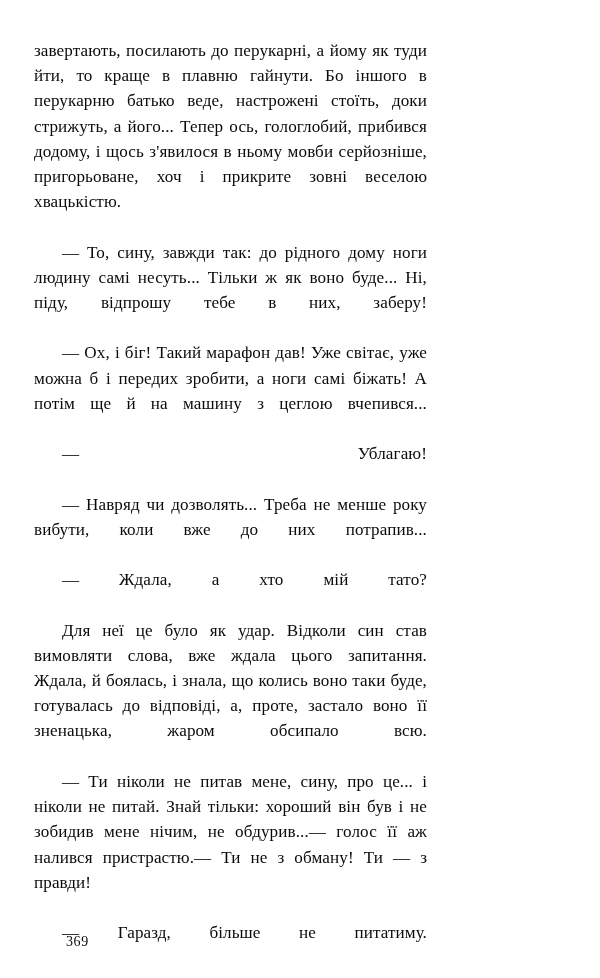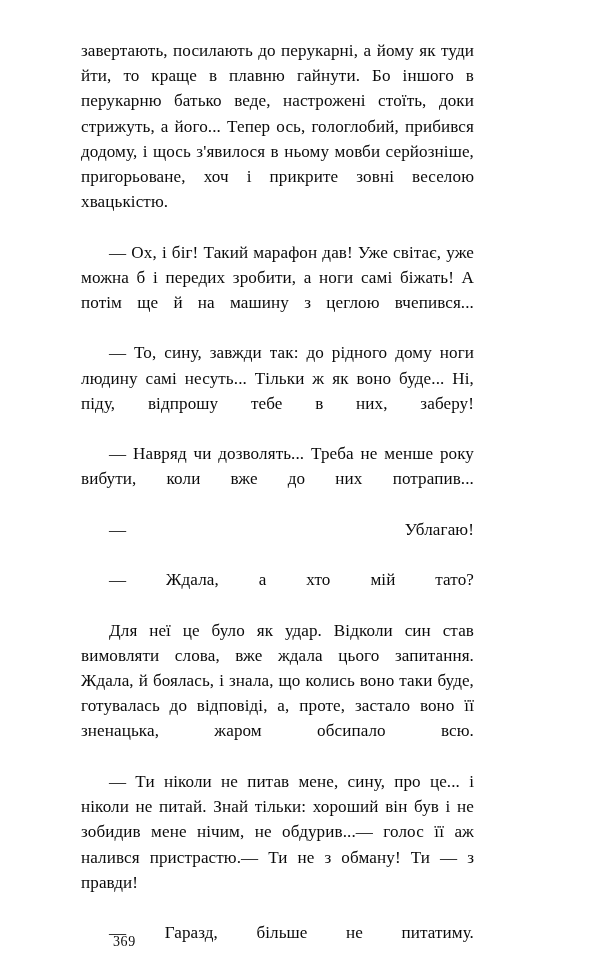--- a/index.html
+++ b/index.html
@@ -13,21 +13,20 @@
     font-family: "Liberation Serif", "DejaVu Serif", serif;
     color: #0a0a0a;
     overflow: hidden;
   }
   .page {
     position: relative;
     width: 476px;
     height: 978px;
     box-sizing: border-box;
     padding: 38px 49px 0 34px;
-    margin-left: 47px;
   }
   .text-block {
     font-size: 17.1px;
     line-height: 25.2px;
     text-align: justify;
     text-justify: inter-word;
     letter-spacing: 0.1px;
     word-spacing: 0.2px;
   }
   .para {
@@ -53,24 +52,24 @@
     font-family: "Liberation Serif", "DejaVu Serif", serif;
   }
 </style>
 </head>
 <body>
 
 <div class="page">
 
   <div class="text-block">
     <p class="para noindent">завертають, посилають до перукарні, а йому як туди йти, то краще в плавню гайнути. Бо іншого в перукарню батько веде, настрожені стоїть, доки стрижуть, а його... Тепер ось, гологлобий, прибився додому, і щось з'явилося в ньому мовби серйозніше, пригорьоване, хоч і прикрите зовні веселою хвацькістю.</p>
+    <p class="para">— То, сину, завжди так: до рідного дому ноги людину самі несуть... Тільки ж як воно буде... Ні, піду, відпрошу тебе в них, заберу!</p>
     <p class="para">— Ох, і біг! Такий марафон дав! Уже світає, уже можна б і передих зробити, а ноги самі біжать! А потім ще й на машину з цеглою вчепився...</p>
-    <p class="para">— То, сину, завжди так: до рідного дому ноги людину самі несуть... Тільки ж як воно буде... Ні, піду, відпрошу тебе в них, заберу!</p>
+    <p class="para">— Ублагаю!</p>
     <p class="para">— Навряд чи дозволять... Треба не менше року вибути, коли вже до них потрапив...</p>
-    <p class="para">— Ублагаю!</p>
     <p class="para">— Ждала, а хто мій тато?</p>
     <p class="para">Для неї це було як удар. Відколи син став вимовляти слова, вже ждала цього запитання. Ждала, й боялась, і знала, що колись воно таки буде, готувалась до відповіді, а, проте, застало воно її зненацька, жаром обсипало всю.</p>
     <p class="para">— Ти ніколи не питав мене, сину, про це... і ніколи не питай. Знай тільки: хороший він був і не зобидив мене нічим, не обдурив...— голос її аж налився пристрастю.— Ти не з обману! Ти — з правди!</p>
     <p class="para">— Гаразд, більше не питатиму.</p>
 
   </div>
 
   <div class="folio">369</div>
 
 </div>

